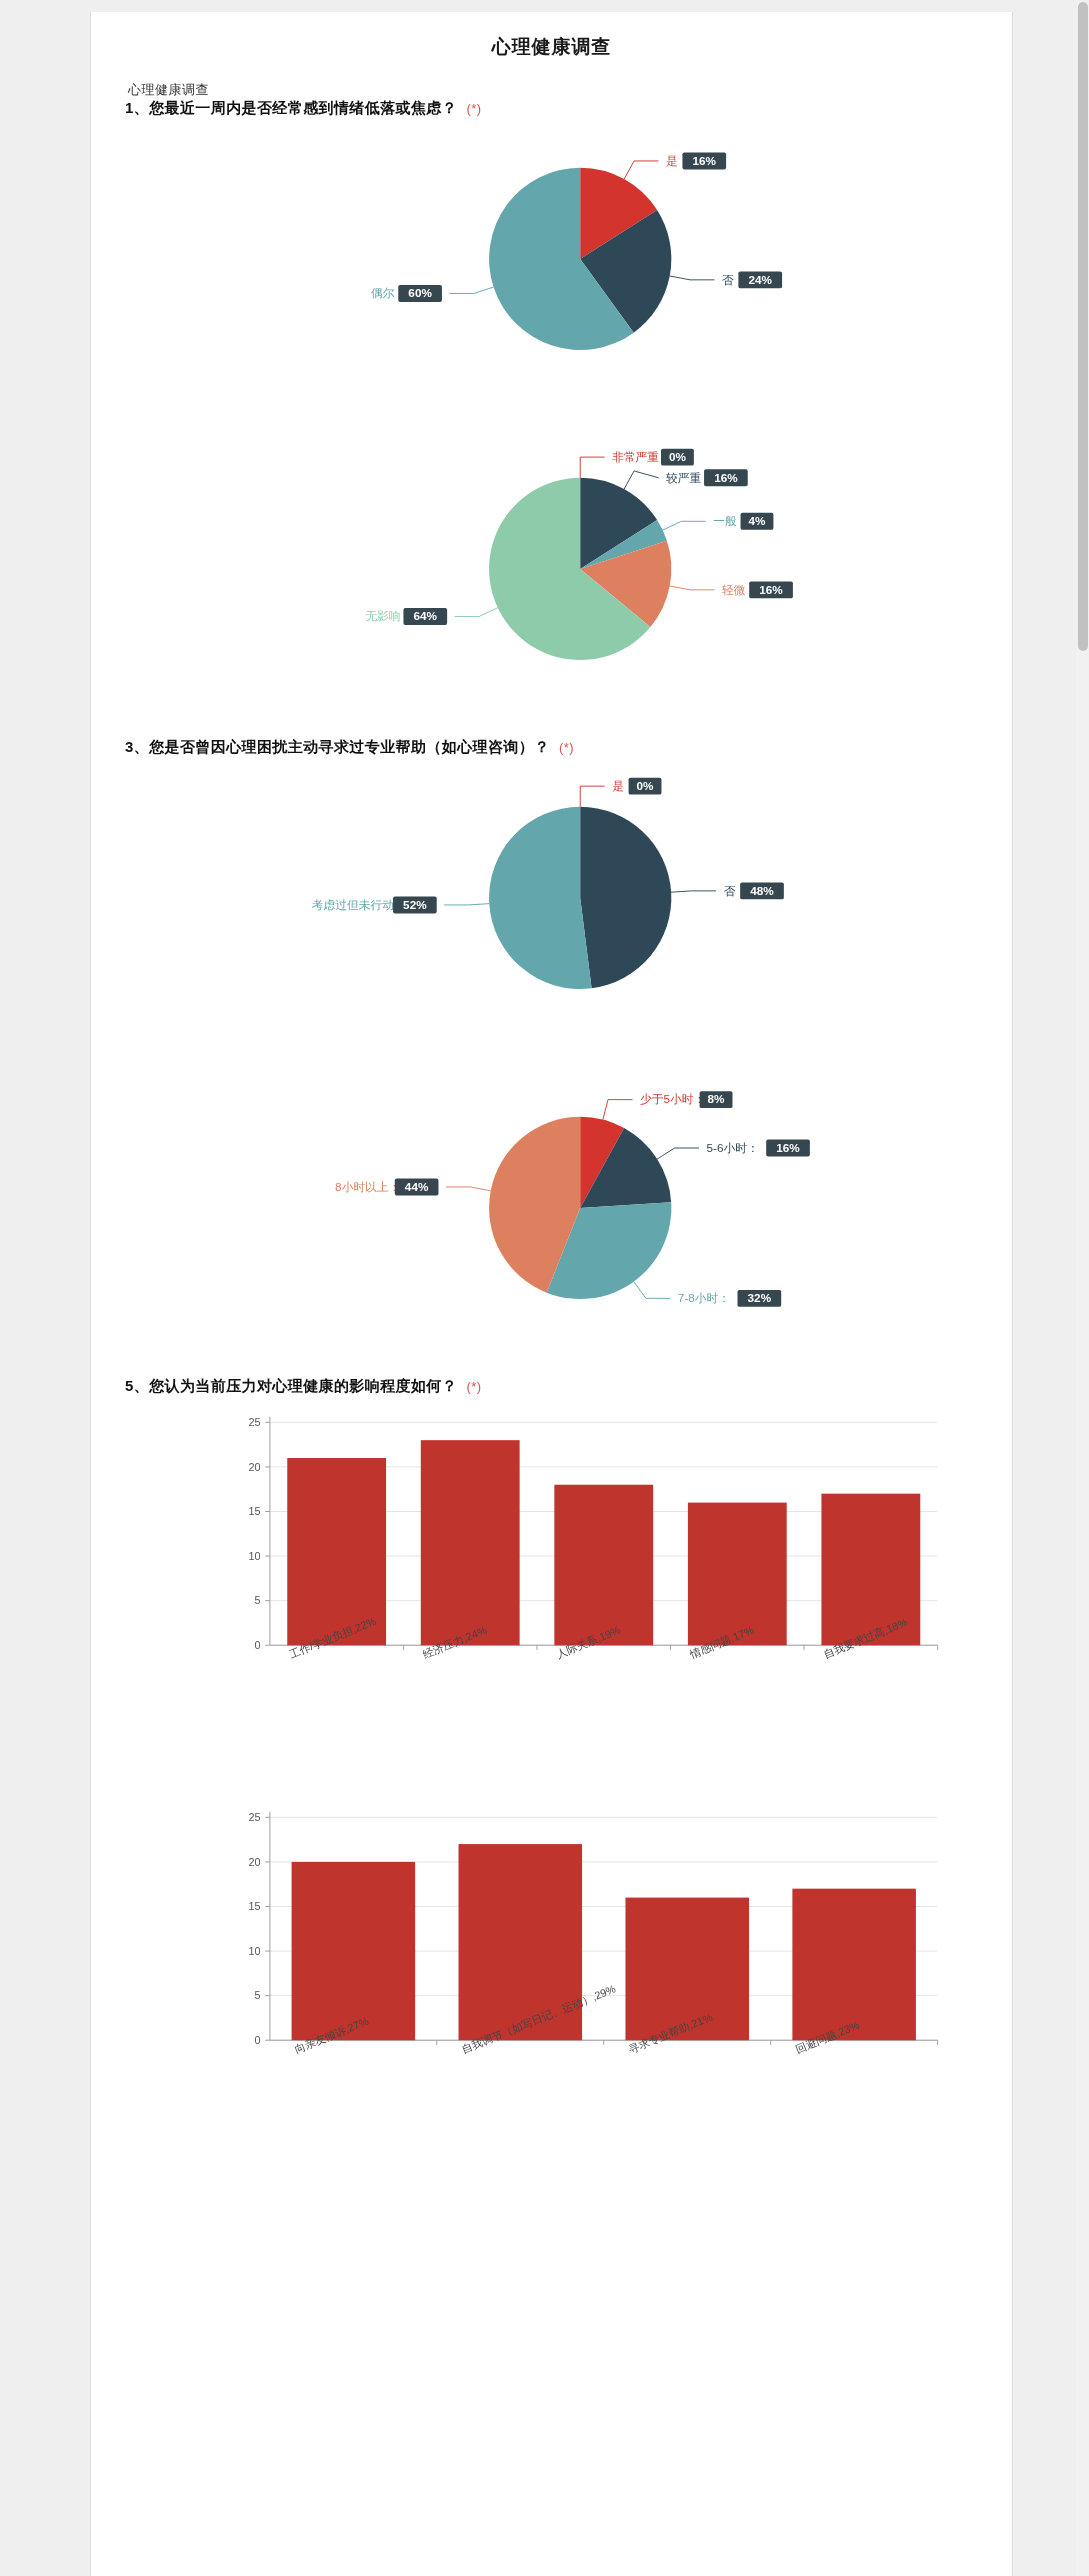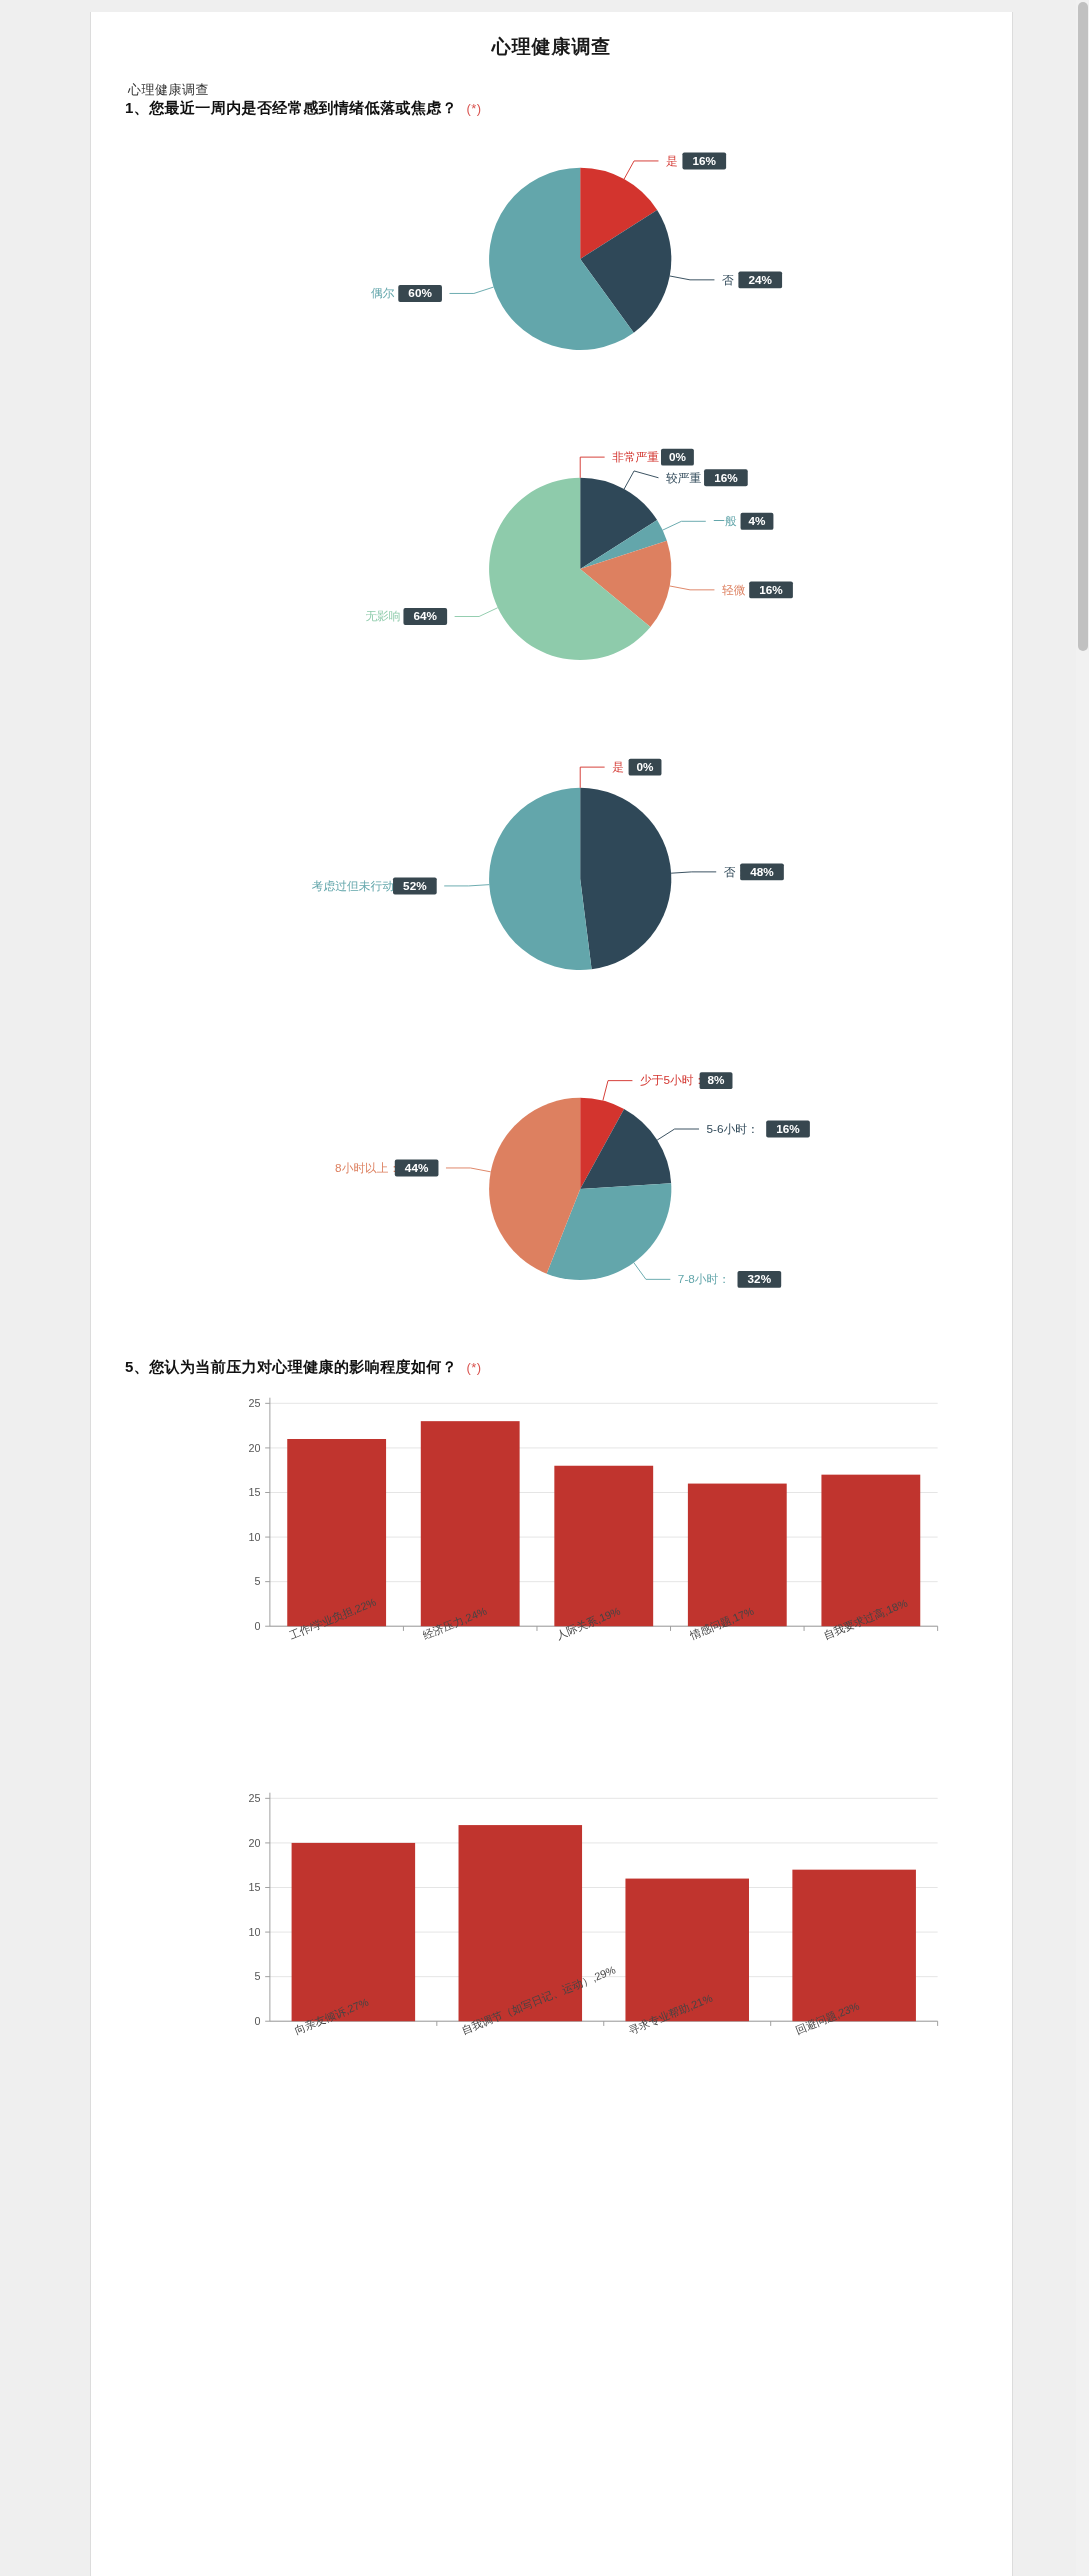--- a/index.html
+++ b/index.html
@@ -109,20 +109,21 @@
             <rect x="699.8921828367139" y="163.29837643570124" width="46.5" height="18" rx="2" class="val-badge"></rect>
             <text x="723.1421828367139" y="176.29837643570124" text-anchor="middle" class="val-text">16%</text>
             <polyline points="432.2317759107961,191.30059128181205 412.3255807565437,200.66773569624362 386.3255807565437,200.66773569624362" class="leader" stroke="#8ecbab" fill="none"></polyline>
             <text x="291.3255807565437" y="204.66773569624362" class="lbl-name" fill="#8ecbab">无影响：</text>
             <rect x="331.8255807565437" y="191.66773569624362" width="46.5" height="18" rx="2" class="val-badge"></rect>
             <text x="355.0755807565437" y="204.66773569624362" text-anchor="middle" class="val-text">64%</text>
           </svg>
         </div>
       </div>
       <div class="question-block">
+        <div class="q-head"><span>3、</span><span>您是否曾因心理困扰主动寻求过专业帮助（如心理咨询）？</span><span class="req">(*)</span></div>
         <div class="chart-area">
           <svg class="pie-svg" width="923" height="310" viewBox="0 0 981 330">
             <path d="M 520 150 L 520 53 A 97 97 0 0 1 532.1573236557375 246.23512602750435 Z" fill="#2f4858"></path>
             <path d="M 520 150 L 532.1573236557375 246.23512602750435 A 97 97 0 1 1 520 53 Z" fill="#63a6ab"></path>
             <polyline points="520,53 520,31 546,31" class="leader" stroke="#d3342e" fill="none"></polyline>
             <text x="554" y="35" class="lbl-name" fill="#d3342e">是：</text>
             <rect x="571.5" y="22" width="35" height="18" rx="2" class="val-badge"></rect>
             <text x="589" y="35" text-anchor="middle" class="val-text">0%</text>
             <polyline points="616.8085926575424,143.9093196056566 638.7651806829643,142.5279281760117 664.7651806829643,142.5279281760117" class="leader" stroke="#2f4858" fill="none"></polyline>
             <text x="672.7651806829643" y="146.5279281760117" class="lbl-name" fill="#2f4858">否：</text>

